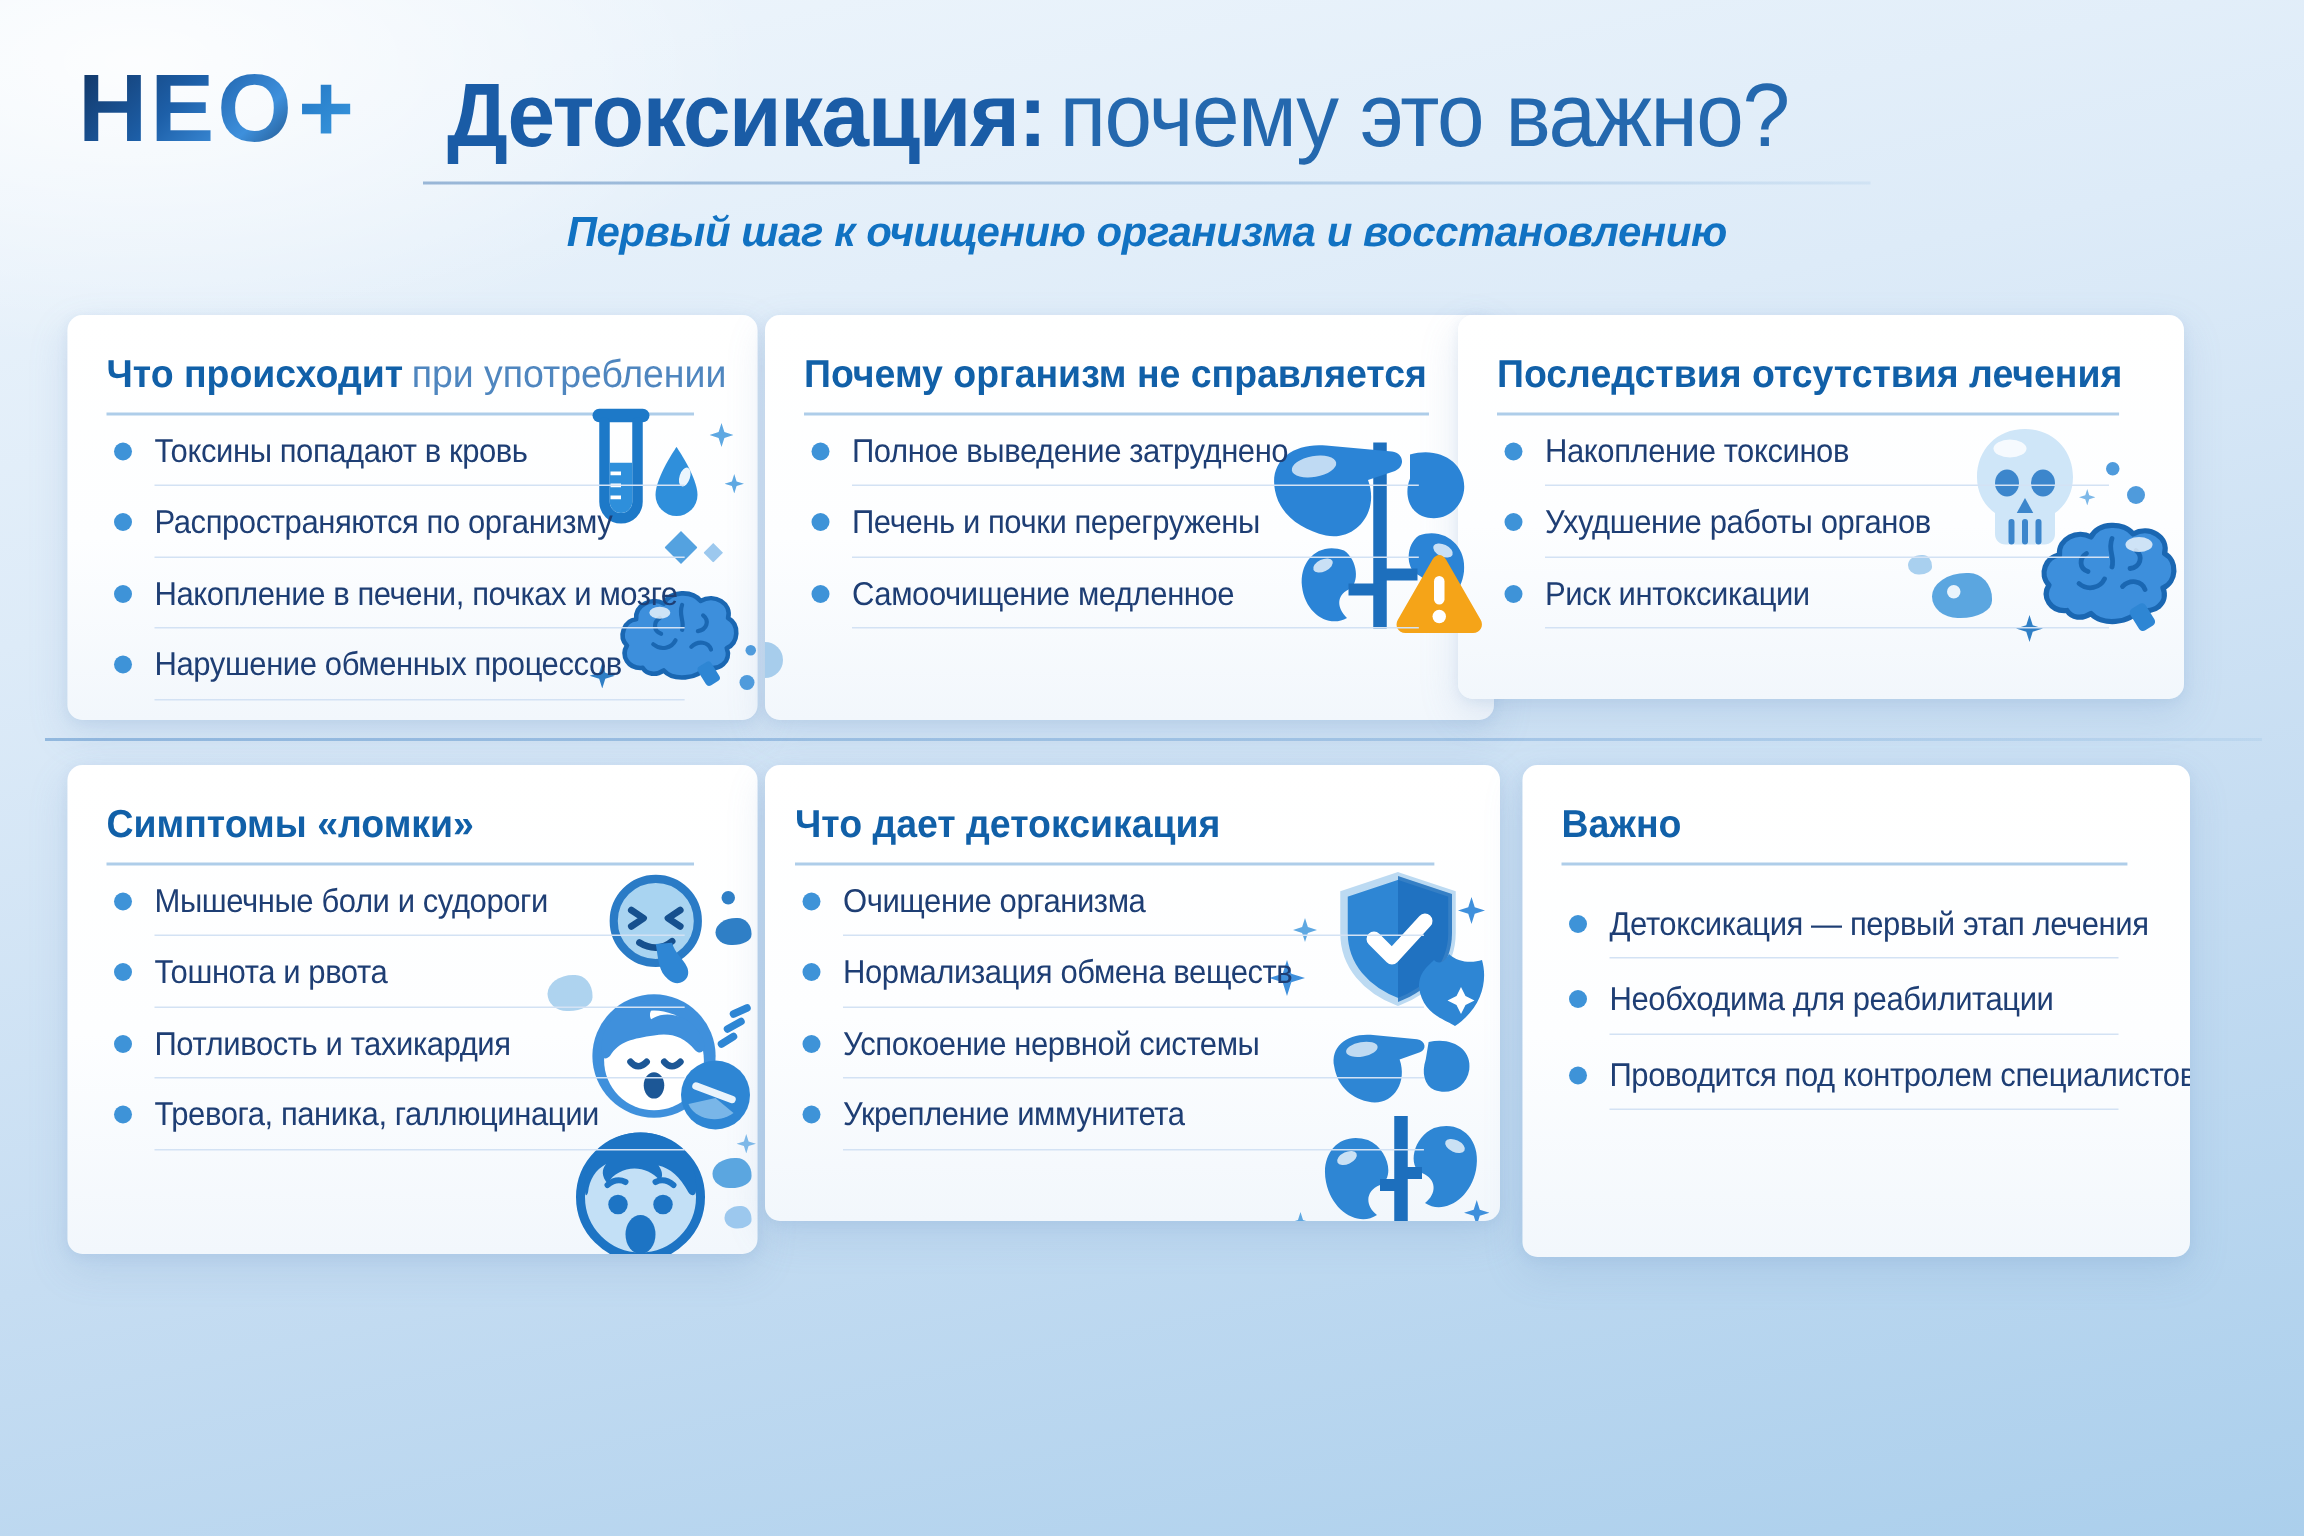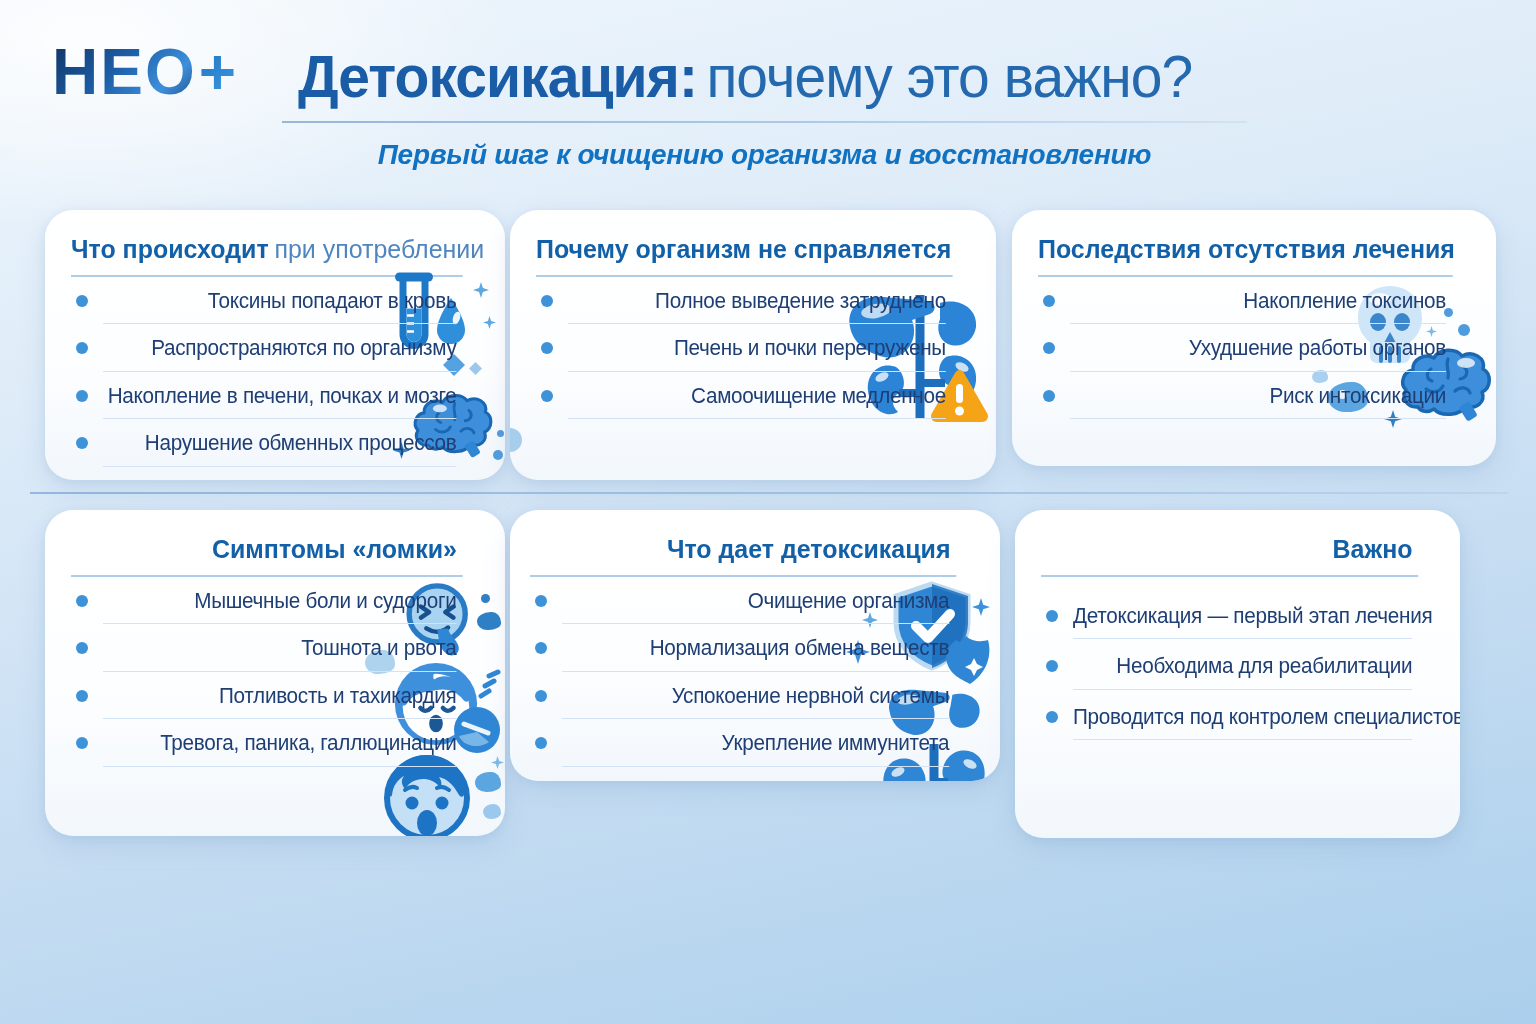--- a/index.html
+++ b/index.html
@@ -33,25 +33,24 @@
   .title-rule { position:absolute; left:282px; top:121px; width:965px; height:2px;
     background:linear-gradient(90deg, rgba(95,140,190,.6), rgba(120,165,210,.5) 55%, rgba(150,190,225,.2)); }
 
   .subtitle { position:absolute; left:282px; top:139px; width:965px; text-align:center;
     font-size:28px; font-style:italic; font-weight:700; color:#1172c2; letter-spacing:-0.3px; }
 
   .row-divider { position:absolute; left:30px; top:492px; width:1478px; height:2px;
     background:linear-gradient(90deg, rgba(110,160,210,.65), rgba(130,175,220,.5) 70%, rgba(150,190,225,.25)); }
 
   
-  .card { position:absolute; border-radius:28px; padding:20px 26px 0;
+  .card { position:absolute; border-radius:10px; padding:20px 26px 0;
     background:linear-gradient(180deg,#ffffff 0%,#fdfeff 55%,#f2f7fc 100%);
     box-shadow:0 10px 26px rgba(105,145,195,.18), 0 2px 8px rgba(105,145,195,.12);
     overflow:hidden;
-    text-align:right;
   }
   .card-title { font-size:26px; font-weight:700; color:#1160a8; padding:4px 0 10px;
     border-bottom:2px solid #aecde9; white-space:nowrap;
     transform:scaleX(.96); transform-origin:0 50%; }
   .card-title .tr { font-weight:400; color:#4f86bf; margin-left:6px; }
 
   .items { list-style:none; margin-top:8px; position:relative; z-index:2; }
   .items li { position:relative; padding-left:32px; margin-top:11px; }
   .items li::before { content:""; position:absolute; left:5px; top:7px; width:12px; height:12px;
     border-radius:50%; background:#3e93d8; }
@@ -64,23 +63,23 @@
     clip-path:polygon(50% 0,62% 38%,100% 50%,62% 62%,50% 100%,38% 62%,0 50%,38% 38%);
     background:#5ea8e2; }
   .diamond { position:absolute; z-index:1;
     clip-path:polygon(50% 0,100% 50%,50% 100%,0 50%); background:#54a2e0; }
   .dot { position:absolute; z-index:1; border-radius:50%; background:#4f9bdc; }
   .blob { position:absolute; z-index:1; border-radius:60% 40% 55% 45% / 55% 60% 40% 50%; background:#8ec4ec; }
 
   
   .card-1 { left:45px;  top:210px; width:460px; height:270px; }
   .card-2 { left:510px; top:210px; width:486px; height:270px; }
-  .card-3 { left:1012px;top:210px; width:484px; height:256px; }
+  .card-3 { left:972px;top:210px; width:484px; height:256px; }
   .card-4 { left:45px;  top:510px; width:460px; height:326px; }
-  .card-5 { left:510px; top:510px; width:490px; height:271px;padding-left:20px; }
+  .card-5 { left:510px; top:510px; width:490px; height:304px;padding-left:20px; }
   .card-6 { left:1015px;top:510px; width:445px; height:328px; }
 
   
   .c1-tube  { left:346px; top:60px;  width:46px;  height:96px; }
   .c1-drop  { left:388px; top:86px;  width:36px;  height:54px; }
   .c1-brain { left:366px; top:180px; width:84px;  height:72px; }
   
   .c2-organs  { left:332px; top:78px;  width:150px; height:142px; }
   .c2-warning { left:418px; top:156px; width:62px;  height:58px; }
   .c2-edge-dot{ left:-12px; top:218px; width:24px;  height:24px; background:#a7cdec; }

